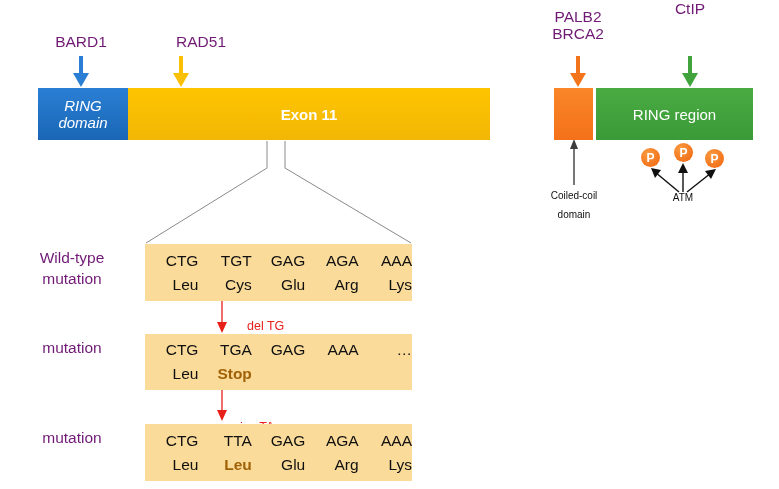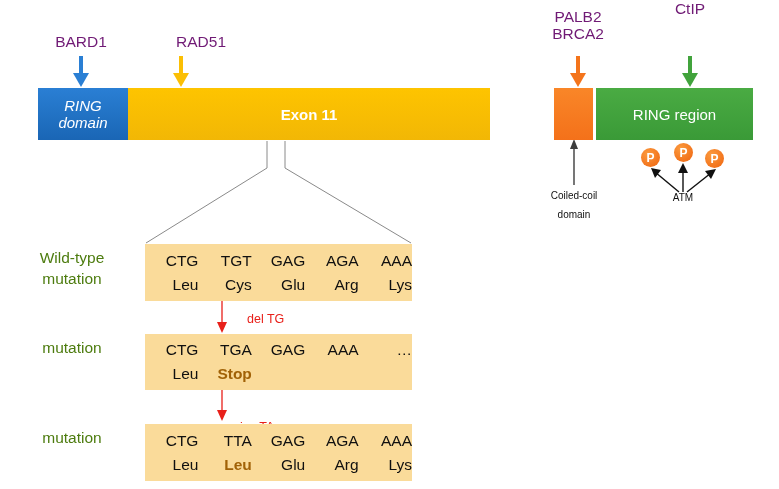--- a/index.html
+++ b/index.html
@@ -38,21 +38,21 @@
   
   .pcircle{
     position:absolute;width:19px;height:19px;border-radius:50%;
     background:radial-gradient(circle at 35% 30%,#fb9a3e 0%,#f2711a 75%);
     color:#ffffff;font-size:12px;font-weight:bold;
     display:flex;align-items:center;justify-content:center;
   }
 
   
   .rowlabel{
-    position:absolute;font-size:15.5px;line-height:21px;text-align:center;color:#4d7c0f;
+    position:absolute;font-size:15.5px;line-height:21px;text-align:center;color:#701a75;
     width:128px;
   }
   .seqbox{
     position:absolute;background:#fadb9a;border:0;
     display:flex;flex-direction:column;justify-content:center;
   }
   .seqrow{display:flex;}
   .cell{
     flex:1 1 0;text-align:right;font-size:15.5px;line-height:24px;color:#101010;
     white-space:nowrap;
@@ -178,21 +178,21 @@
     </div>
     <div class="seqrow">
       <span class="cell">Leu</span>
       <span class="cell">Cys</span>
       <span class="cell">Glu</span>
       <span class="cell">Arg</span>
       <span class="cell">Lys</span>
     </div>
   </div>
 
-  <div class="muttext" style="left:247px;top:312px;">
+  <div class="muttext" style="left:247px;top:319px;">
     <span>del TG</span>
   </div>
 
   <div class="rowlabel" style="left:8px;top:337px;">
     <div>mutation</div>
   </div>
   <div class="seqbox" style="left:145px;top:334px;width:267px;height:56px;">
     <div class="seqrow">
       <span class="cell">CTG</span>
       <span class="cell">TGA</span>

